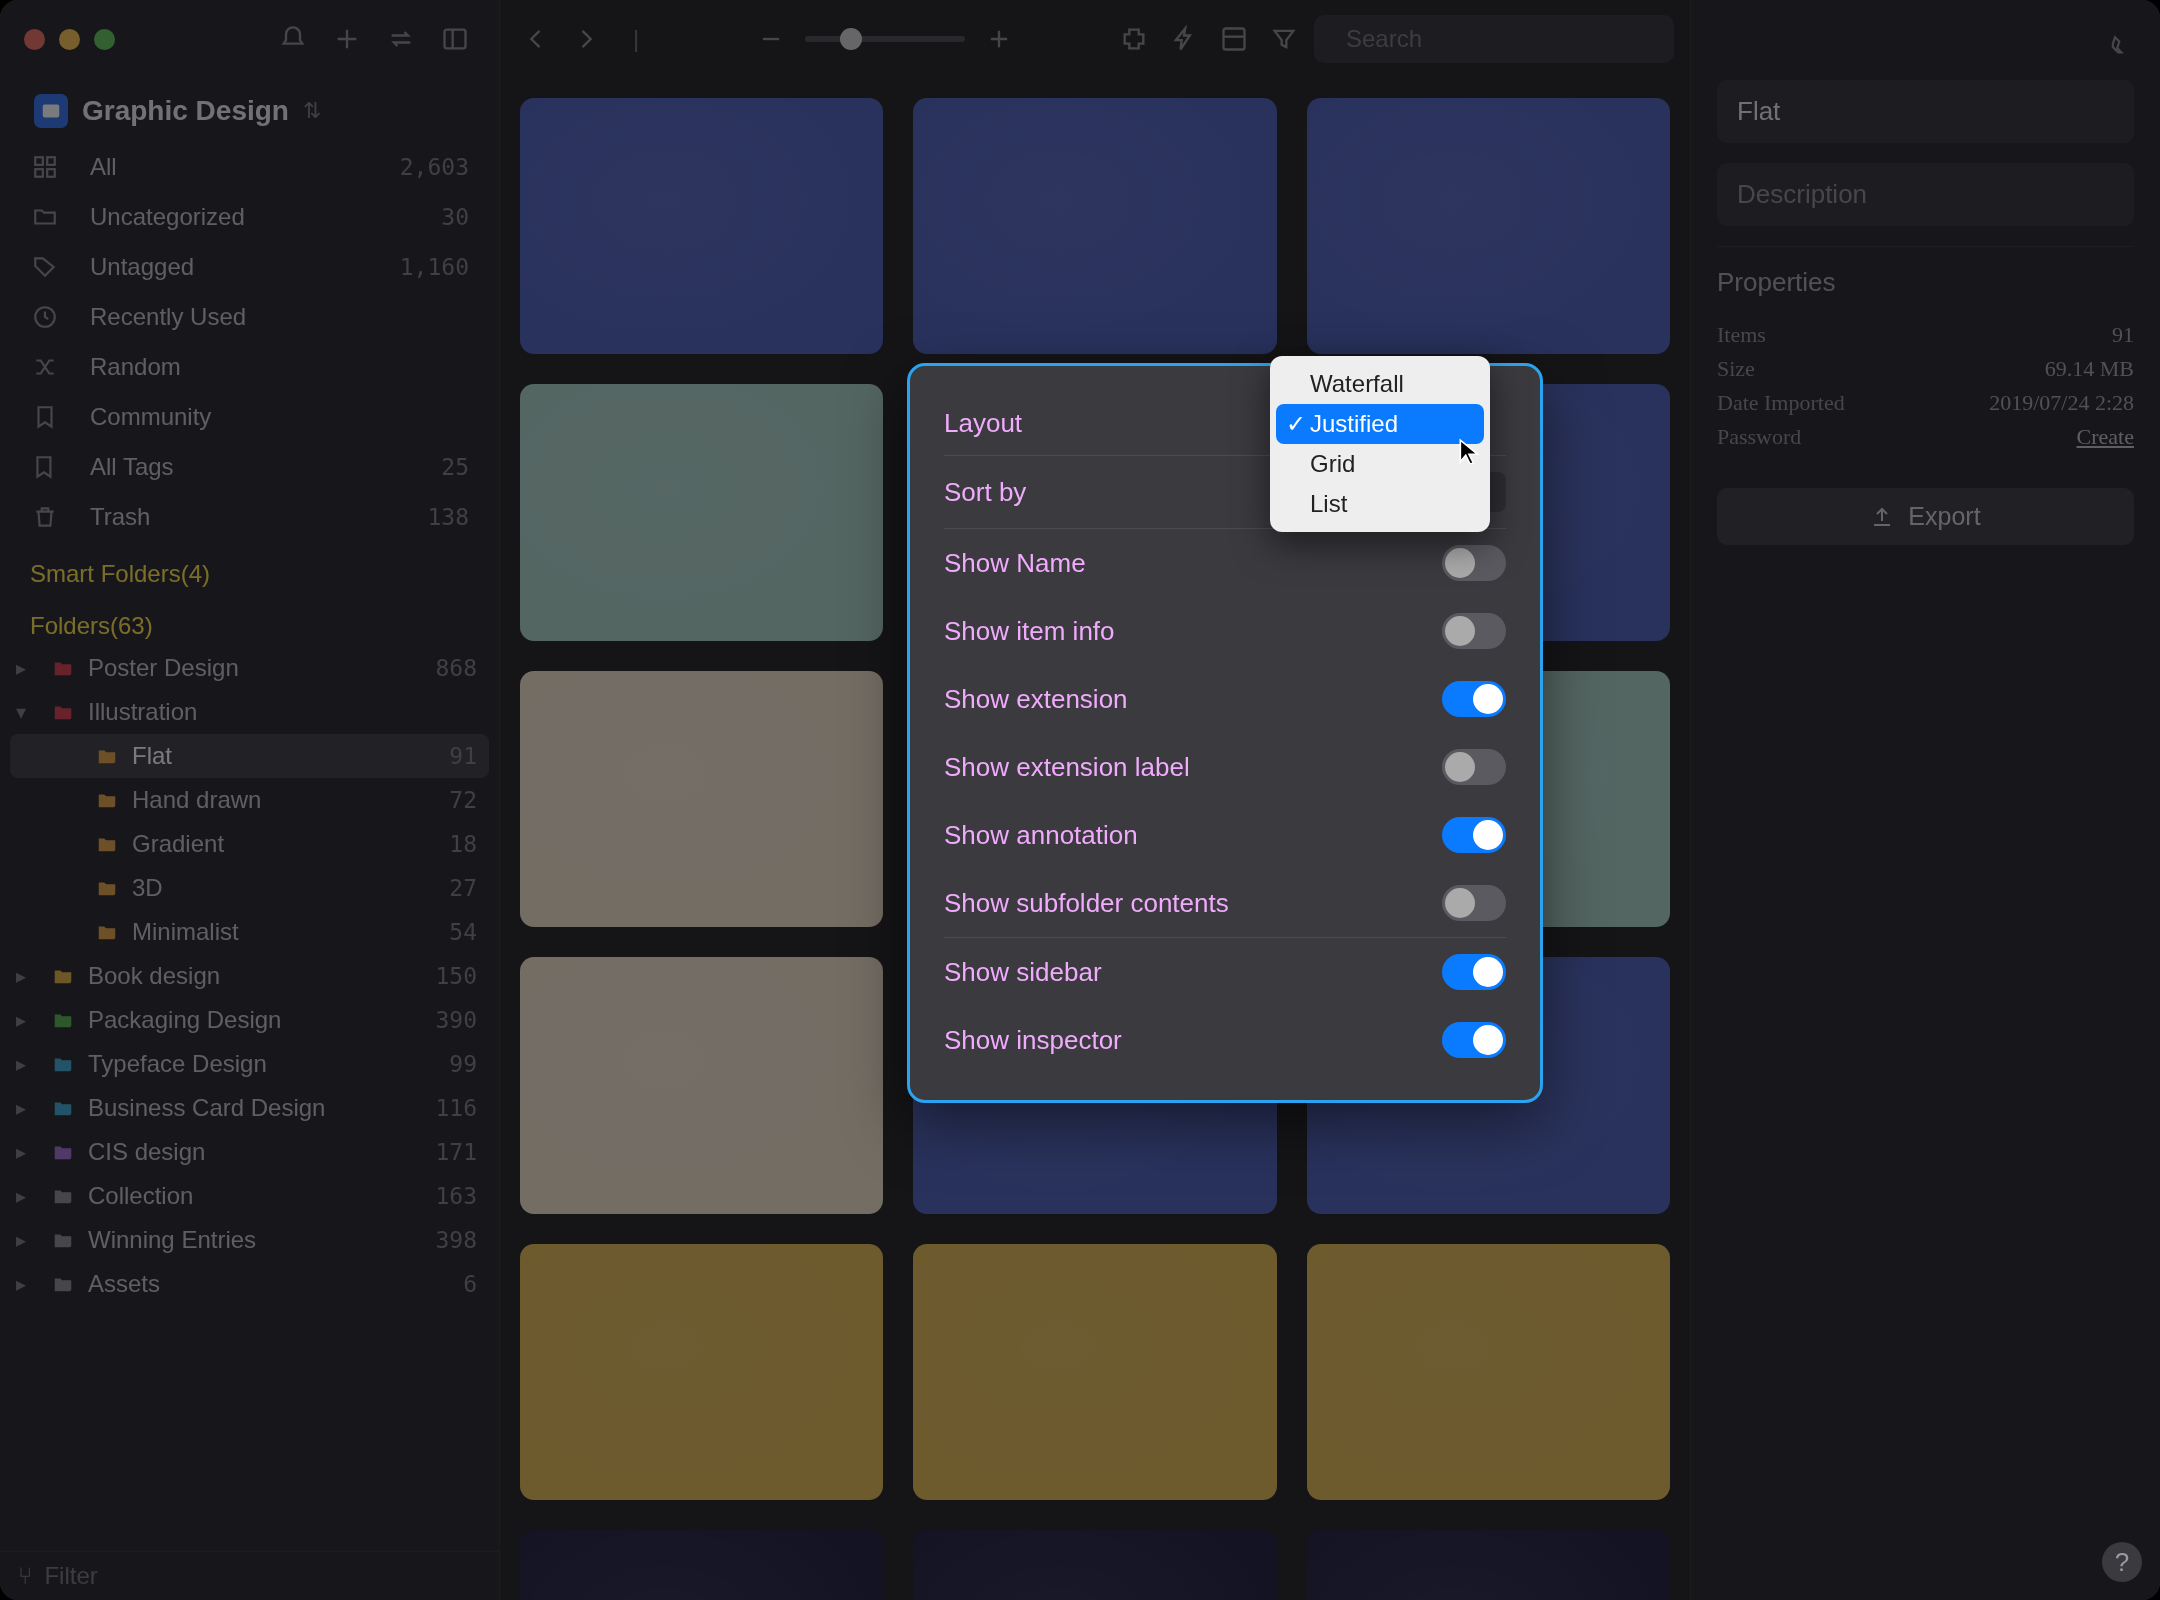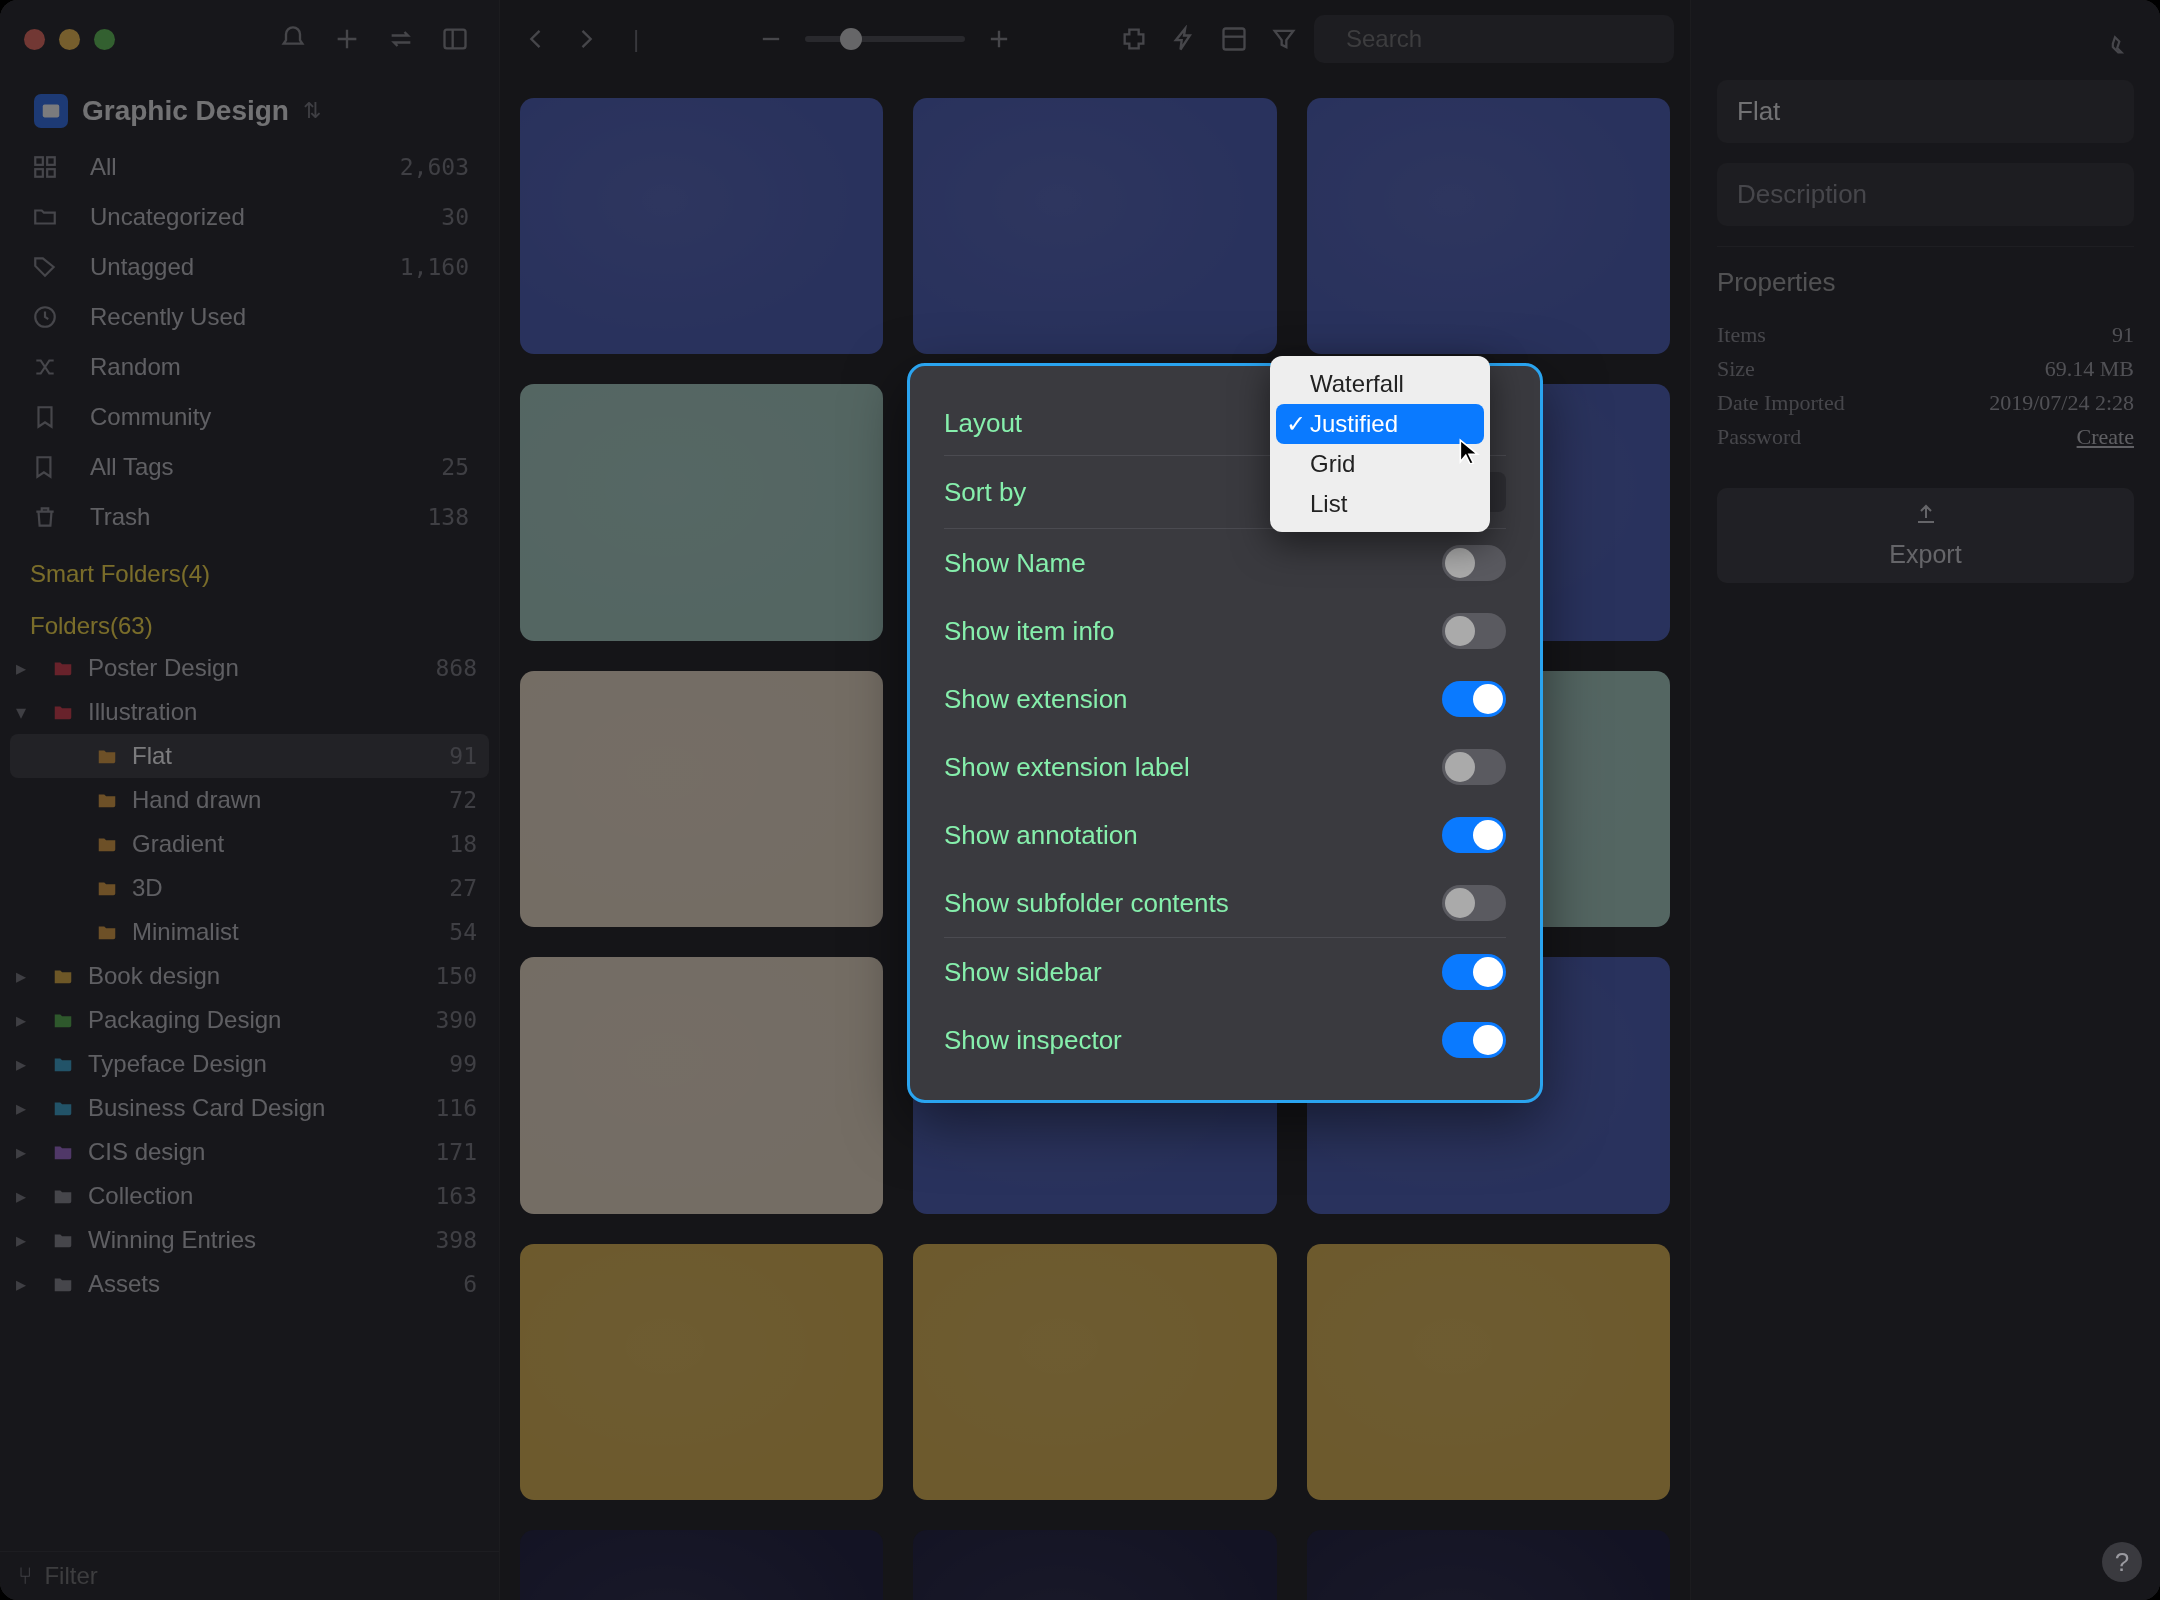--- a/index.html
+++ b/index.html
@@ -81,35 +81,35 @@
 
 .inspector { width: 470px; background: #232326; border-left: 1px solid #2d2d30; padding: 22px 26px; display: flex; flex-direction: column; gap: 20px; }
 .pin { align-self: flex-end; color: #8a8a90; margin-bottom: -6px; padding-top: 12px; padding-right: 6px; }
 .title-box { background: #2f2f33; border-radius: 10px; padding: 16px 20px; font-size: 26px; color: #e8e8e8; }
 .desc-box { background: #2f2f33; border-radius: 10px; padding: 16px 20px; font-size: 26px; color: #8a8a90; }
 .divider { height: 1px; background: #323236; }
 .props-title { font-size: 26px; color: #a3a3a3; }
 .prop-row { display: flex; justify-content: space-between; font-family: Liberation Serif, serif; font-size: 22px; color: #8a8a90; padding: 4px 0; }
 .prop-row .pval { color: #a0a0a6; }
 .prop-row .pval.link { color: #c0c0c5; text-decoration: underline; }
-.export-btn { margin-top: 14px; background: #37373c; border-radius: 10px; padding: 14px; display: flex; align-items: center; justify-content: center; gap: 14px; color: #cfcfd3; font-size: 25px; flex-direction: column; }
+.export-btn { margin-top: 14px; background: #37373c; border-radius: 10px; padding: 14px; display: flex; align-items: center; justify-content: center; gap: 14px; color: #cfcfd3; font-size: 25px; }
 
 
 .popover {
   position: absolute;
   left: 407px; top: 285px;
   width: 636px;
   background: #3a3a3f;
   border-radius: 18px;
   border: 3px solid #2aa4f0;
   box-shadow: 0 20px 60px rgba(0,0,0,.5);
   padding: 26px 34px;
 }
 .pop-row { display: flex; align-items: center; justify-content: space-between; padding: 16px 0; }
-.pop-row .plabel { color: #86efac; font-size: 26px; }
+.pop-row .plabel { color: #f0abfc; font-size: 26px; }
 .pop-divider { height: 1px; background: #4b4b51; }
 .switch { position: relative; width: 64px; height: 36px; border-radius: 18px; background: #5a5a60; }
 .switch .dot { position: absolute; width: 30px; height: 30px; border-radius: 50%; background: #aaa; top: 3px; left: 3px; }
 .switch.on { background: #0a7aff; }
 .switch.on .dot { background: #fff; left: 31px; }
 
 .seg { background: #2e2e33; border-radius: 8px; padding: 6px 18px; color: #e6e6ea; font-size: 24px; }
 
 
 .dropdown {

